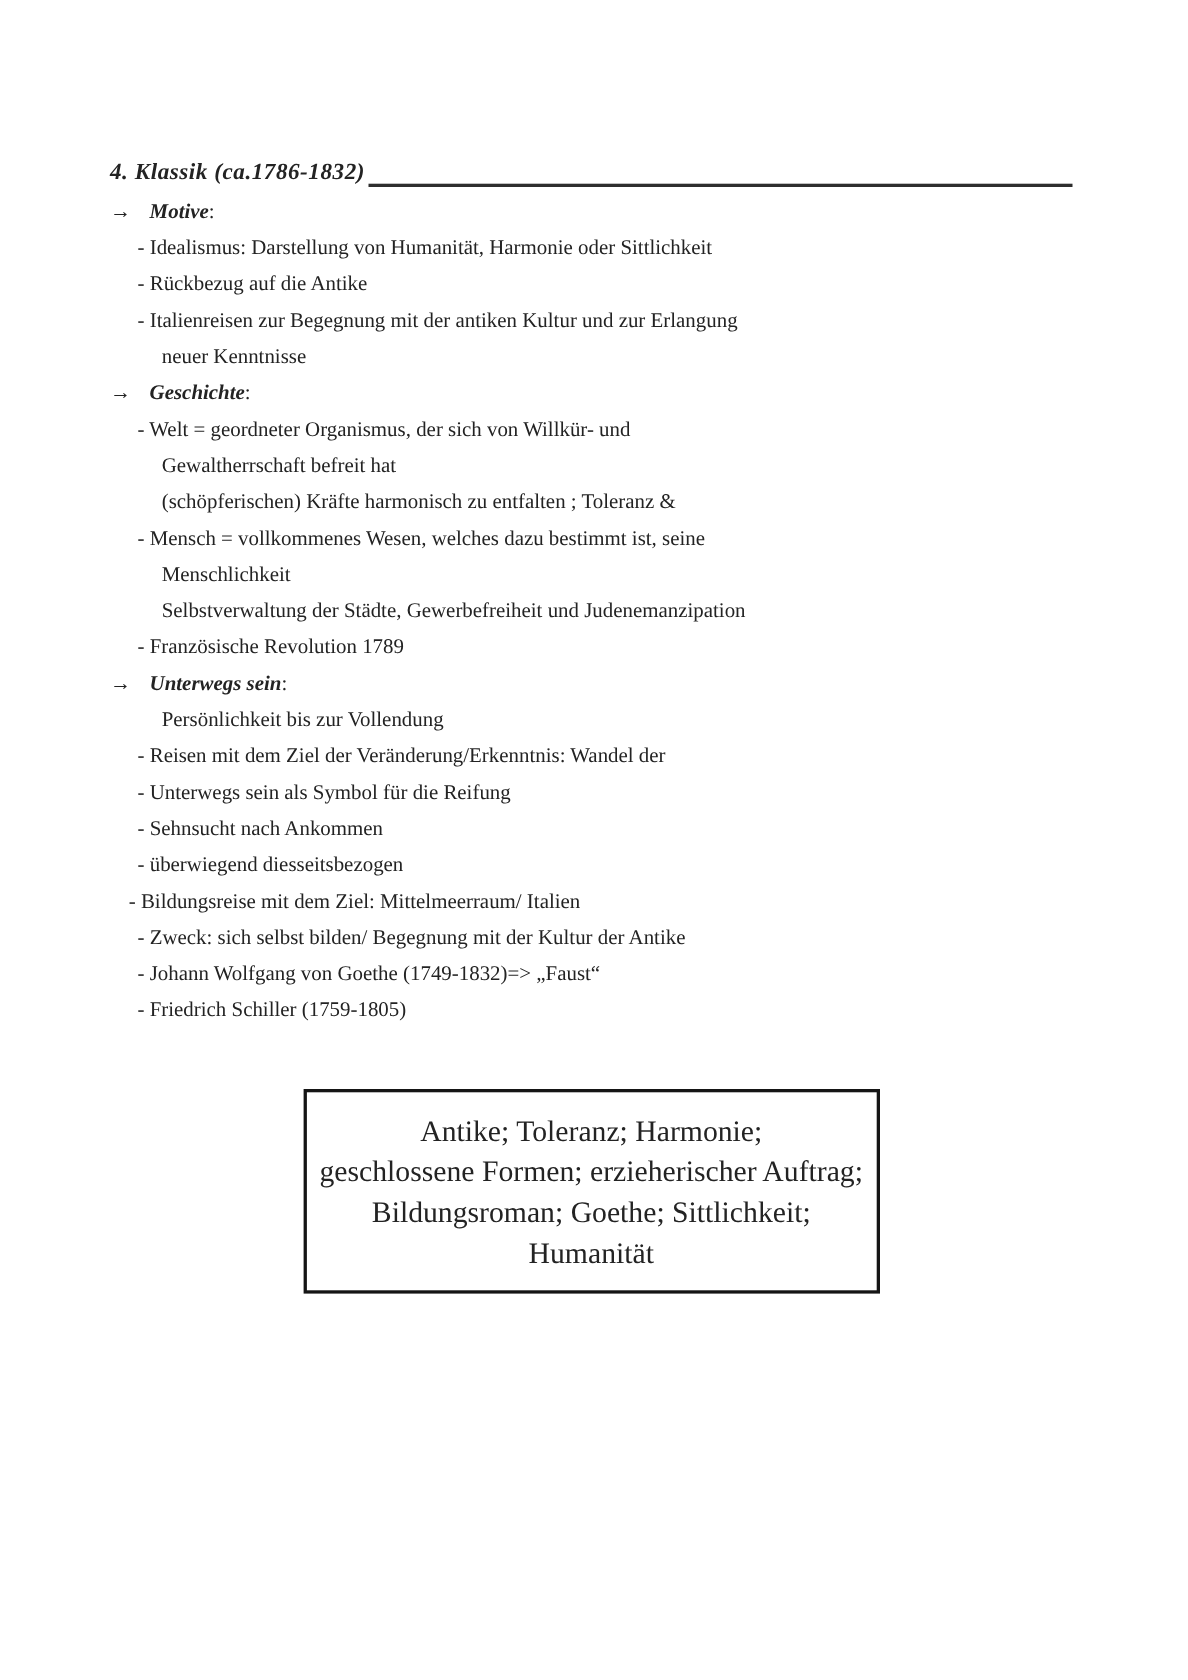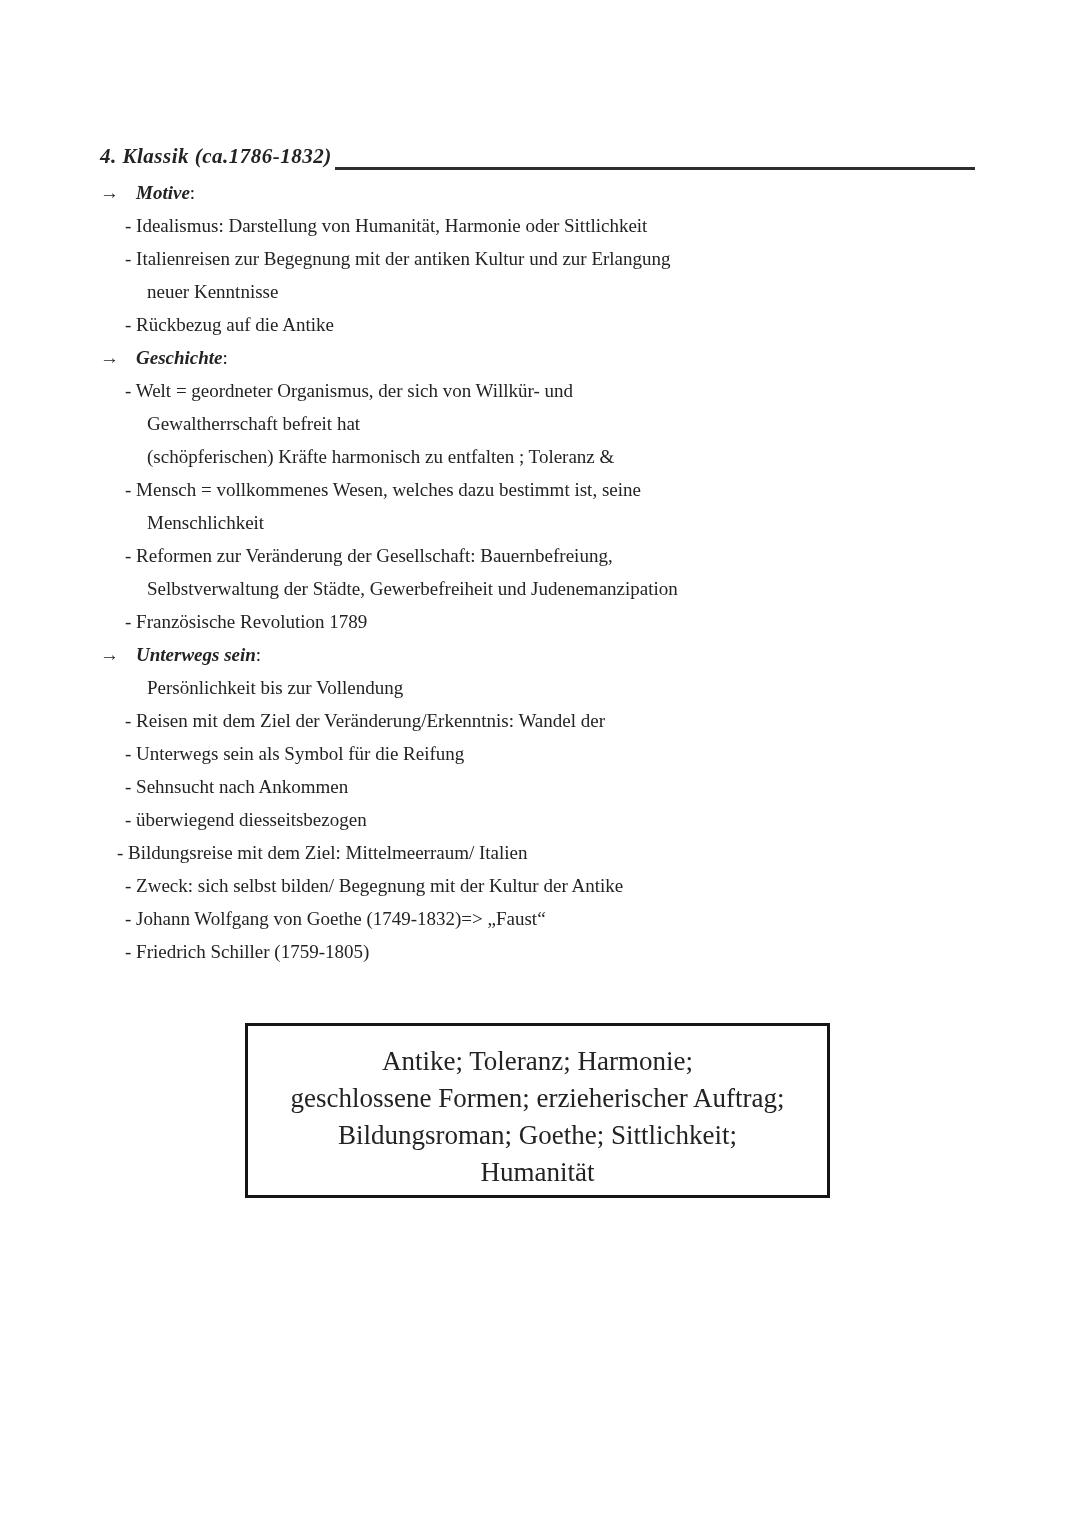--- a/index.html
+++ b/index.html
@@ -56,24 +56,24 @@
   }
   .header-colon { font-weight: normal; font-style: normal; }
   .line { white-space: nowrap; }
   .line.first { padding-left: 25px; }
   .line.cont  { padding-left: 47px; }
   
   .section:nth-child(3) .item:nth-child(5) .line.first { padding-left: 17px; }
   
   .summary-box {
     box-sizing: border-box;
-    width: 585px;
+    width: 524px;
     margin: 55px auto 0;
     border: 3px solid #151515;
-    padding: 17px 10px 4px;
+    padding: 17px 10px 15px;
     text-align: center;
     font-size: 27px;
     line-height: 37px;
   }
 </style>
 </head>
 <body>
 
 <div class="page">
 
@@ -85,45 +85,44 @@
   <div id="sections">
   <div class="section">
     <div class="header-line">
       <span class="header-arrow">→</span><span class="header-label">Motive</span><span class="header-colon">:</span>
     </div>
     <div>
           <div class="item">
             <div class="line first">- Idealismus: Darstellung von Humanität, Harmonie oder Sittlichkeit</div>
           </div>
           <div class="item">
+            <div class="line first">- Rückbezug auf die Antike</div>
+          </div>
+          <div class="item">
             <div class="line first">- Italienreisen zur Begegnung mit der antiken Kultur und zur Erlangung</div>
             <div class="line cont">neuer Kenntnisse</div>
-          </div>
-          <div class="item">
-            <div class="line first">- Rückbezug auf die Antike</div>
           </div>
         </div>
   </div>
 
   <div class="section">
     <div class="header-line">
       <span class="header-arrow">→</span><span class="header-label">Geschichte</span><span class="header-colon">:</span>
     </div>
     <div>
           <div class="item">
             <div class="line first">- Welt = geordneter Organismus, der sich von Willkür- und</div>
             <div class="line cont">Gewaltherrschaft befreit hat</div>
           </div>
           <div class="item">
             <div class="line cont">(schöpferischen) Kräfte harmonisch zu entfalten ; Toleranz &amp;</div>
             <div class="line first">- Mensch = vollkommenes Wesen, welches dazu bestimmt ist, seine</div>
             <div class="line cont">Menschlichkeit</div>
           </div>
           <div class="item">
-            <div class="line first">- Reformen zur Veränderung der Gesellschaft: Bauernbefreiung,</div>
             <div class="line cont">Selbstverwaltung der Städte, Gewerbefreiheit und Judenemanzipation</div>
           </div>
           <div class="item">
             <div class="line first">- Französische Revolution 1789</div>
           </div>
         </div>
   </div>
 
   <div class="section">
     <div class="header-line">

